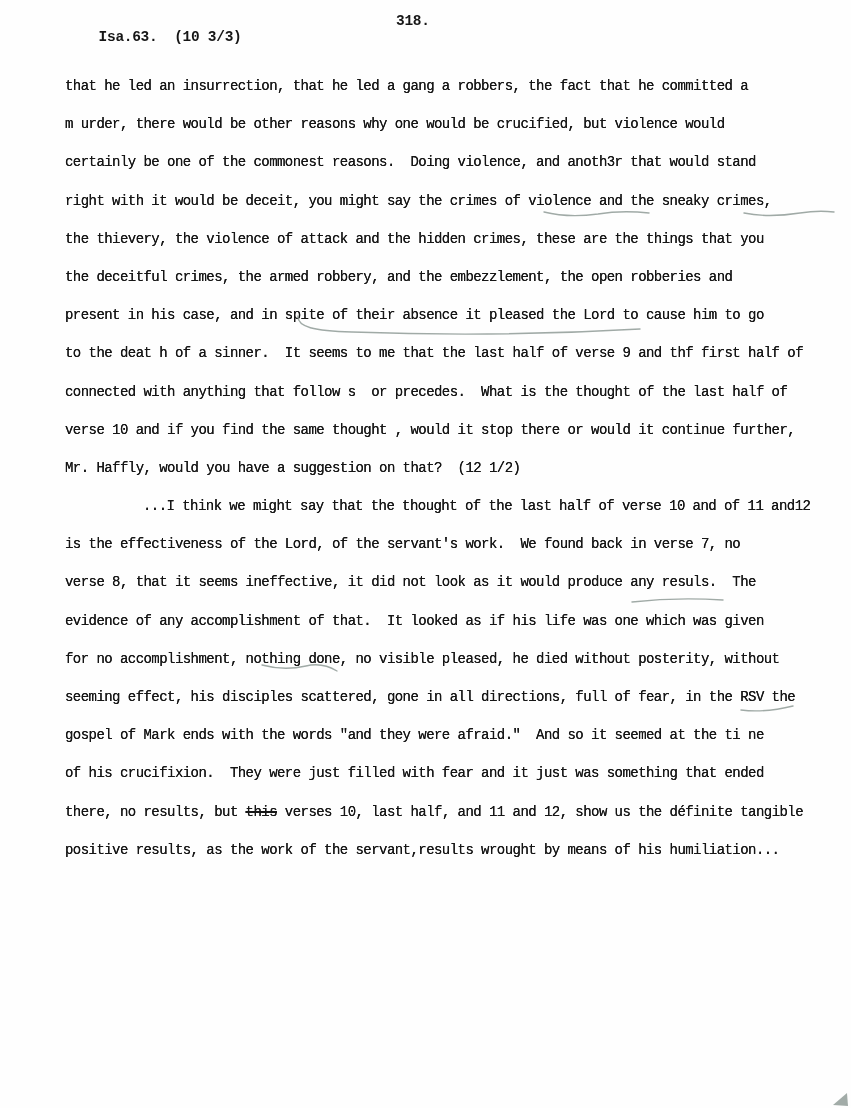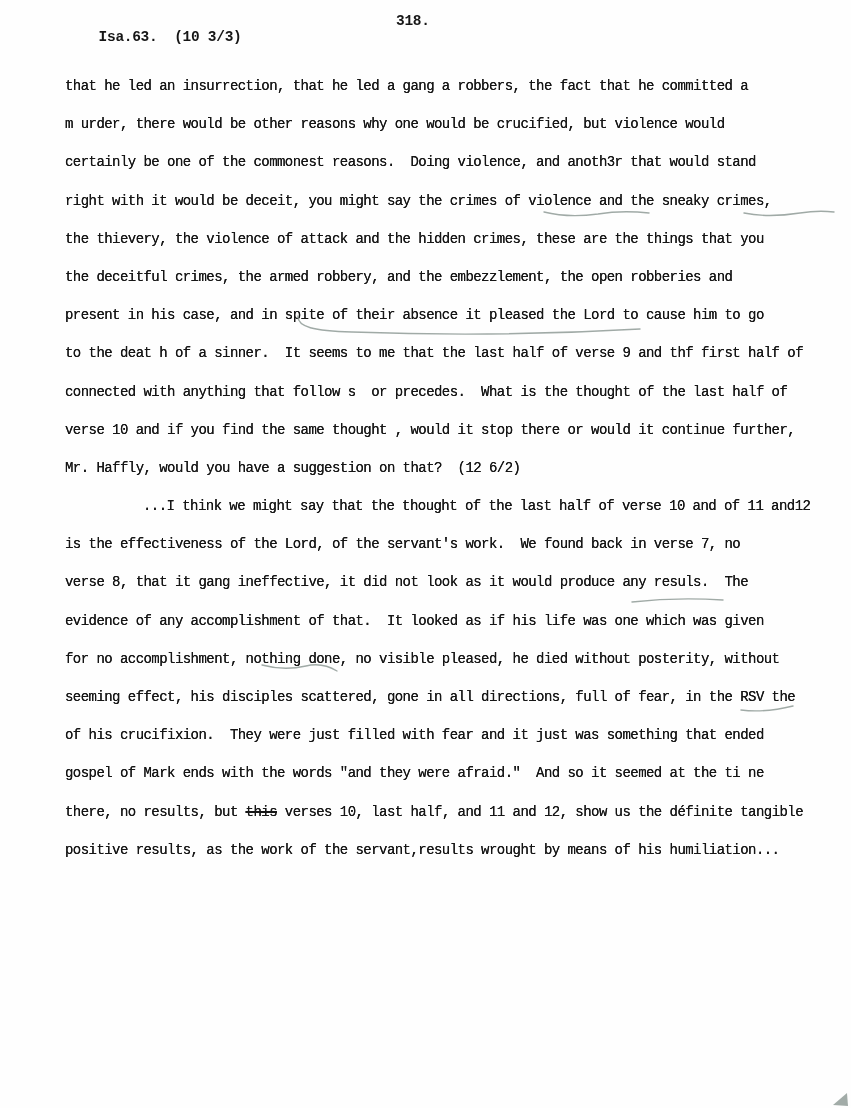--- a/index.html
+++ b/index.html
@@ -59,29 +59,29 @@
       <div class="line"><span>that he led an insurrection, that he led a gang a robbers, the fact that he committed a</span></div>
       <div class="line"><span>m urder, there would be other reasons why one would be crucified, but violence would</span></div>
       <div class="line"><span>certainly be one of the commonest reasons.  Doing violence, and anoth3r that would stand</span></div>
       <div class="line"><span>right with it would be deceit, you might say the crimes of violence and the sneaky crimes,</span></div>
       <div class="line"><span>the thievery, the violence of attack and the hidden crimes, these are the things that you</span></div>
       <div class="line"><span>the deceitful crimes, the armed robbery, and the embezzlement, the open robberies and</span></div>
       <div class="line"><span>present in his case, and in spite of their absence it pleased the Lord to cause him to go</span></div>
       <div class="line"><span>to the deat h of a sinner.  It seems to me that the last half of verse 9 and thf first half of</span></div>
       <div class="line"><span>connected with anything that follow s  or precedes.  What is the thought of the last half of</span></div>
       <div class="line"><span>verse 10 and if you find the same thought , would it stop there or would it continue further,</span></div>
-      <div class="line"><span>Mr. Haffly, would you have a suggestion on that?  (12 6/2)</span></div>
+      <div class="line"><span>Mr. Haffly, would you have a suggestion on that?  (12 1/2)</span></div>
       <div class="line indent"><span>...I think we might say that the thought of the last half of verse 10 and of 11 and12</span></div>
       <div class="line"><span>is the effectiveness of the Lord, of the servant's work.  We found back in verse 7, no</span></div>
-      <div class="line"><span>verse 8, that it gang ineffective, it did not look as it would produce any resuls.  The</span></div>
+      <div class="line"><span>verse 8, that it seems ineffective, it did not look as it would produce any resuls.  The</span></div>
       <div class="line"><span>evidence of any accomplishment of that.  It looked as if his life was one which was given</span></div>
       <div class="line"><span>for no accomplishment, nothing done, no visible pleased, he died without posterity, without</span></div>
       <div class="line"><span>seeming effect, his disciples scattered, gone in all directions, full of fear, in the RSV the</span></div>
+      <div class="line"><span>gospel of Mark ends with the words "and they were afraid."  And so it seemed at the ti ne</span></div>
       <div class="line"><span>of his crucifixion.  They were just filled with fear and it just was something that ended</span></div>
-      <div class="line"><span>gospel of Mark ends with the words "and they were afraid."  And so it seemed at the ti ne</span></div>
       <div class="line"><span>there, no results, but </span><span class="strike">this</span><span> verses 10, last half, and 11 and 12, show us the définite tangible</span></div>
       <div class="line"><span>positive results, as the work of the servant,results wrought by means of his humiliation...</span></div>
     </div>
 
   <svg class="marks" viewBox="0 0 851 1108" xmlns="http://www.w3.org/2000/svg">
     <path d="M544,212 Q568,218 598,214 Q622,210 649,213"></path>
     <path d="M744,213 Q768,218 800,213 Q818,210 834,212"></path>
     <path d="M298,316 C297,327 314,331 352,332 C460,336 555,334 640,329"></path>
     <path d="M632,602 Q676,597 723,600"></path>
     <path d="M262,665 Q284,671 306,666 Q322,662 337,671"></path>

